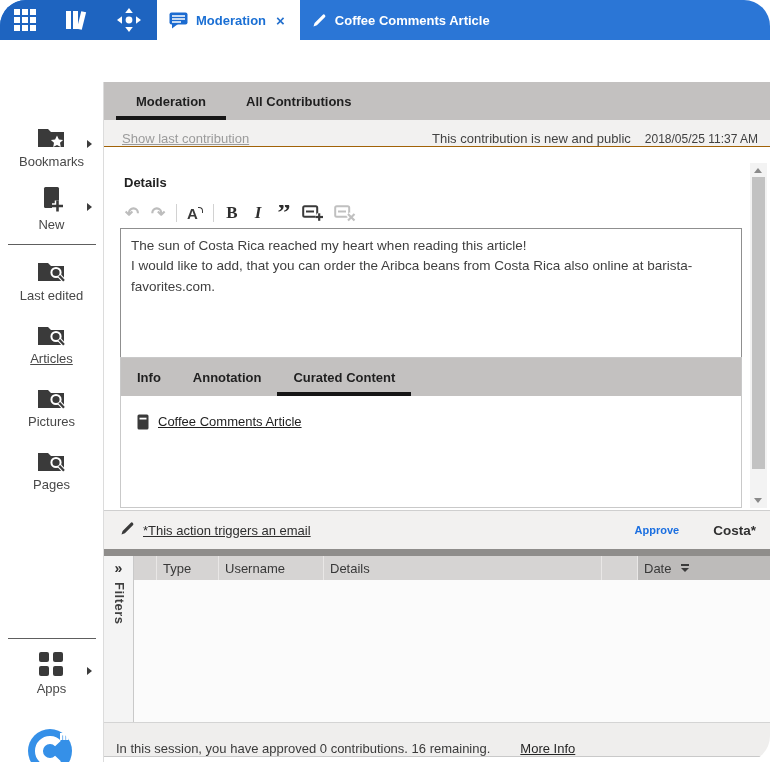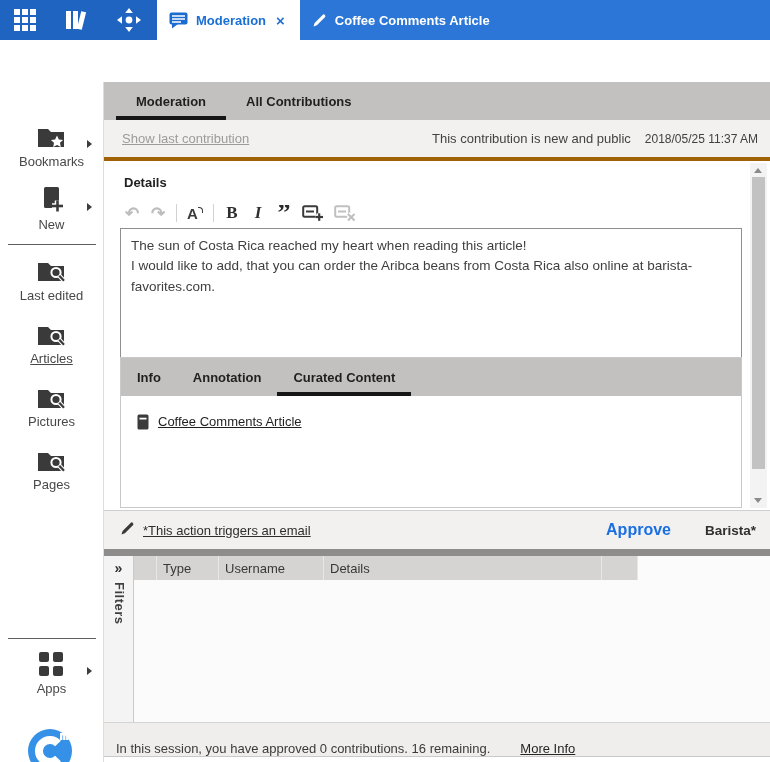--- a/index.html
+++ b/index.html
@@ -1,18 +1,18 @@
 <!DOCTYPE html>
 <html><head>
 <meta charset="utf-8">
 <style>
   * { margin:0; padding:0; box-sizing:border-box; }
   html,body { background:#fff; }
   body { font-family:"Liberation Sans", sans-serif; }
-  #app { position:relative; width:770px; height:762px; background:#fff; overflow:hidden; }
+  #app { position:relative; width:770px; height:762px; background:#fff; overflow:hidden;border-radius:26px; }
   .abs { position:absolute; }
 
   
   .topbar { left:0; top:0; width:770px; height:40px; background:#2b76d6; display:flex; align-items:stretch; }
   .topbar-left { width:157px; background:#1e64c0; display:flex; align-items:center; gap:27px; padding-left:14px; flex:0 0 auto; }
   .tb-icon { display:flex; align-items:center; justify-content:center; cursor:pointer; }
   .top-tab { display:flex; align-items:center; gap:8px; padding:0 12px; cursor:pointer; }
   .top-tab.active { background:#fff; }
   .top-tab.active .tab-label { color:#1a6fd4; }
   .top-tab .tab-label { font-size:13px; font-weight:700; color:#fff; white-space:nowrap; }
@@ -25,21 +25,21 @@
   .side-arrow { width:0; height:0; border-left:5px solid #3c3c3c; border-top:4px solid transparent; border-bottom:4px solid transparent; }
   .divider { left:8px; width:88px; border-top:1px solid #5e5e5e; }
 
   
   .main { left:103px; top:82px; width:667px; height:680px; border-left:1px solid #dcdcdc; background:#fff; }
 
   .tabbar { left:0; top:0; width:666px; height:38px; background:#c3c1c0; display:flex; align-items:stretch; padding-left:12px; }
   .tab { display:flex; align-items:center; padding:0 20px; font-size:13px; font-weight:700; color:#1f1f1f; position:relative; cursor:pointer; }
   .tab.active::after { content:""; position:absolute; left:0; right:0; bottom:0; height:4px; background:#161616; }
 
-  .headerrow { left:0; top:38px; width:666px; height:41px; background:#f2f1f0; border-bottom:4px solid #a16207; display:flex; align-items:center; }
+  .headerrow { left:0; top:38px; width:666px; height:27px; background:#f2f1f0; border-bottom:1px solid #a16207; display:flex; align-items:flex-end; }
   .showlast { margin-left:18px; font-size:13px; color:#9b9b9b; text-decoration:underline; cursor:pointer; }
   .head-right { margin-left:auto; display:flex; align-items:center; gap:14px; padding-right:12px; }
   .contrib-status { font-size:13px; color:#424242; }
   .contrib-date { font-size:12px; color:#404040; }
 
   .details { left:0; top:79px; width:666px; height:349px; background:#fff; }
   .details-title { left:20px; top:14px; font-size:13px; font-weight:700; color:#212121; }
   .toolbar { left:20px; top:38px; height:28px; display:flex; align-items:center; gap:10px; }
   .tbtn { display:flex; align-items:center; justify-content:center; min-width:16px; cursor:pointer; }
   .glyph-undo,.glyph-redo { font-size:17px; color:#bdbdbd; font-weight:700; }
@@ -59,21 +59,21 @@
   .inner-content { background:#fff; height:111px; display:flex; align-items:flex-start; padding:18px 0 0 16px; gap:9px; }
   .curated-link { font-size:13px; color:#1f1f1f; text-decoration:underline; cursor:pointer; }
 
   .vscroll { left:646px; top:2px; width:17px; height:345px; background:#f3f3f3; }
   .vthumb { left:2px; top:14px; width:13px; height:292px; background:#c2c2c2; position:absolute; cursor:grab; }
   .arr-up { position:absolute; left:4px; top:5px; width:0; height:0; border-left:4.5px solid transparent; border-right:4.5px solid transparent; border-bottom:5px solid #8a8a8a; }
   .arr-dn { position:absolute; left:4px; bottom:5px; width:0; height:0; border-left:4.5px solid transparent; border-right:4.5px solid transparent; border-top:5px solid #8a8a8a; }
 
   .actionbar { left:0; top:428px; width:666px; height:39px; background:#f2f1f0; border-top:1px solid #cfcfcf; display:flex; align-items:center; }
   .email-note { margin-left:8px; font-size:13px; color:#2e2e2e; text-decoration:underline; cursor:pointer; }
-  .approve { margin-left:auto; font-size:16px; font-weight:700; color:#1b6fe0; cursor:pointer; }
+  .approve { margin-left:auto; font-size:11px; font-weight:700; color:#1b6fe0; cursor:pointer; }
   .reject { margin-left:34px; margin-right:14px; font-size:13.5px; font-weight:700; color:#303030; cursor:pointer; }
   .pencil-dark { margin-left:16px; }
 
   .splitter { left:0; top:467px; width:667px; height:7px; background:#8f8d8b; cursor:row-resize; }
 
   
   .gridregion { left:0; top:474px; width:667px; height:166px; background:#fbfbfb; }
   .filters-strip { left:0; top:0; width:30px; height:166px; background:#f4f4f4; border-right:1px solid #c9c9c9; }
   .expand-glyph { left:0; top:4px; width:29px; text-align:center; font-size:14px; font-weight:700; color:#333; cursor:pointer; }
   .filters-label { left:8px; top:26px; writing-mode:vertical-rl; font-size:13px; font-weight:700; color:#3f3f3f; letter-spacing:0.5px; }
@@ -355,36 +355,43 @@
     </div>
 
     <div class="abs actionbar">
       <span class="pencil-dark">
         <svg width="15" height="15" viewBox="0 0 15 15">
             <path d="M1.5 13.5 L2.6 9.9 L10.6 1.9 a1.6 1.6 0 0 1 2.3 2.3 L4.9 12.2 Z" fill="#3a3a3a"></path>
           </svg>
       </span>
       <span class="email-note">*This action triggers an email</span>
       <span class="approve">Approve</span>
-      <span class="reject">Barista*</span>
+      <span class="reject">Costa*</span>
     </div>
 
     <div class="abs splitter"></div>
 
     <div class="abs gridregion">
       <div class="abs filters-strip">
         <div class="abs expand-glyph">»</div>
         <div class="abs filters-label">Filters</div>
       </div>
 
       <div class="abs ghead" style="left:30px; width:23px;"></div>
       <div class="abs ghead" style="left:53px; width:62px;">Type</div>
       <div class="abs ghead" style="left:115px; width:105px;">Username</div>
       <div class="abs ghead" style="left:220px; width:278px;">Details</div>
       <div class="abs ghead" style="left:498px; width:36px;"></div>
+      <div class="abs ghead date" style="left:534px; width:133px; border-right:none;">
+        <span>Date</span>
+        <span class="sort-desc">
+            <span class="bar"></span>
+            <span class="tri"></span>
+          </span>
+      </div>
 
     </div>
 
     <div class="abs statusbar">
       <span class="session-text">In this session, you have approved 0 contributions. 16 remaining.</span>
       <span class="more-info">More Info</span>
     </div>
   </div>
 
 </div>

